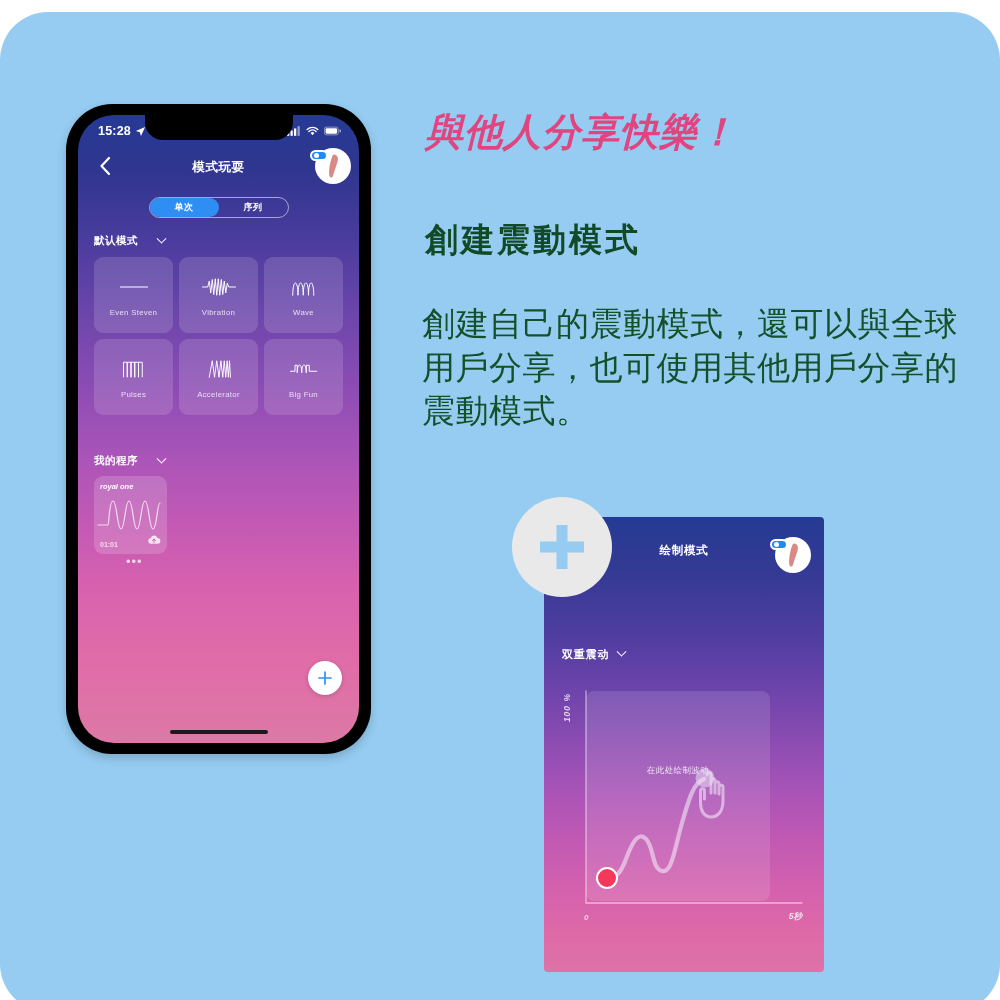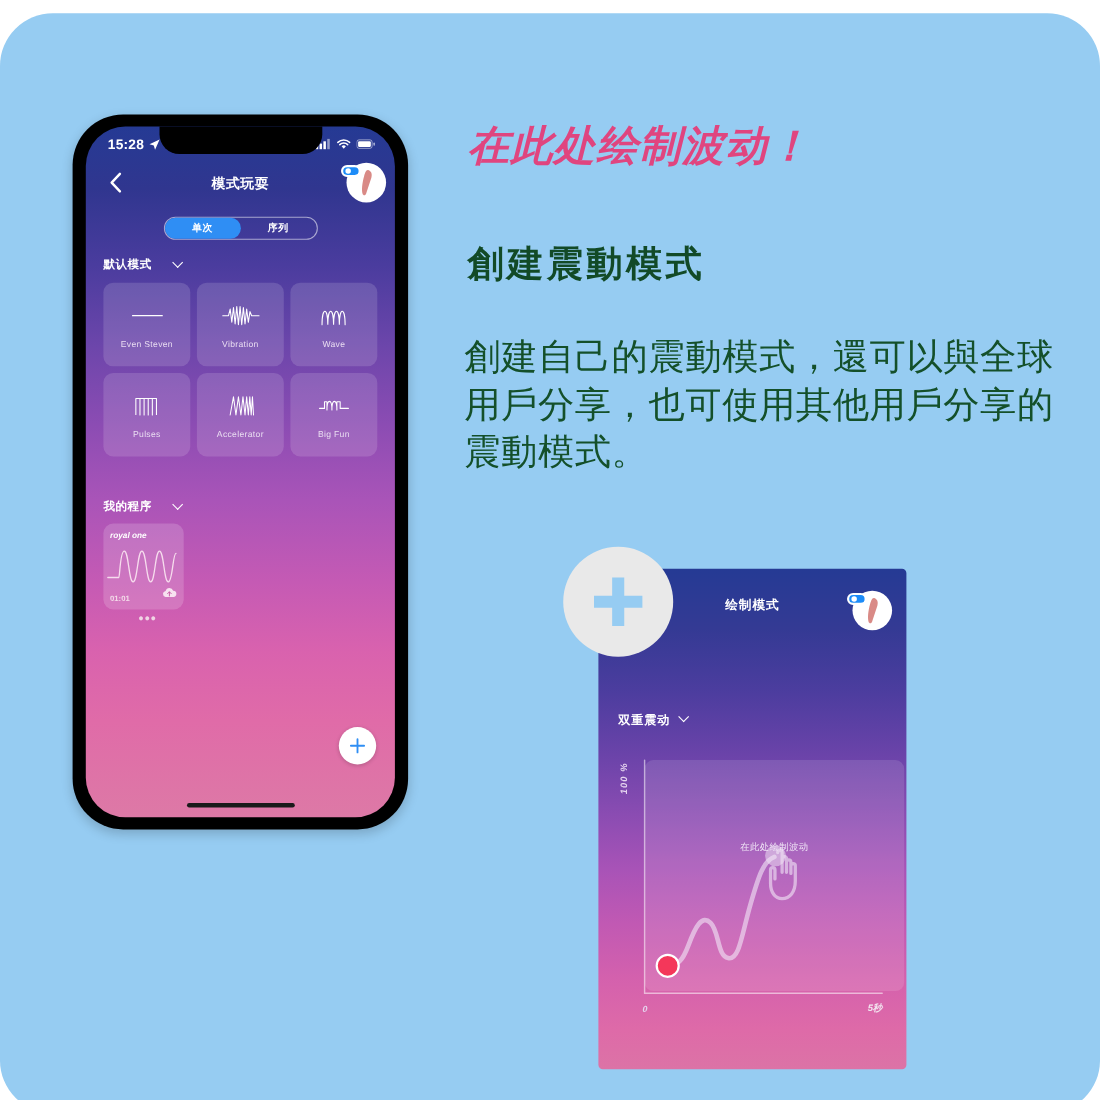--- a/index.html
+++ b/index.html
@@ -243,21 +243,21 @@
     width: 244px; height: 252px;
   }
   #y-axis-label {
     position: absolute; left: 0; top: 6px;
     color: #e5d4ef; font-size: 8.5px; font-style: italic; font-weight: 700;
     writing-mode: vertical-rl; transform: rotate(180deg);
     letter-spacing: 1px;
   }
   #plot-box {
     position: absolute; left: 24px; top: 4px;
-    width: 236px; height: 210px;
+    width: 184px; height: 210px;
     border-radius: 8px;
     background: rgba(255,255,255,.12);
   }
   #draw-hint {
     position: absolute; left: 0; top: 74px; width: 100%;
     text-align: center; color: #f0e4f6; font-size: 8.5px; letter-spacing: .4px;
   }
   #x-label-0 {
     position: absolute; left: 22px; top: 226px;
     color: #e5d4ef; font-size: 8px; font-style: italic; font-weight: 700;
@@ -409,21 +409,21 @@
       <div id="fab">
         <svg width="16" height="16" viewBox="0 0 16 16">
           <path d="M8 2 V14 M2 8 H14" stroke="#2f8ef4" stroke-width="1.7" stroke-linecap="round"></path>
         </svg>
       </div>
 
       <div id="home-indicator"></div>
     </div>
   </div>
 
-  <div id="headline">在此处绘制波动！</div>
+  <div id="headline">與他人分享快樂！</div>
   <div id="subhead">創建震動模式</div>
   <div id="body-copy">創建自己的震動模式，還可以與全球用戶分享，也可使用其他用戶分享的震動模式。</div>
 
   <div id="draw-card">
     <div id="draw-title">绘制模式</div>
 
     <div id="draw-avatar" class="toy-avatar">
       <svg width="15" height="26" viewBox="0 0 15 26">
         <path d="M8.8 1.6 C11.6 2.6 12.6 5.2 11.6 8.6 L6.8 23.2 C6.2 25 4.2 25 3.6 23.2 C2.6 20 3.2 13.4 5 7.2 C5.8 4.2 6.8 1 8.8 1.6 Z" fill="#d98a86"></path>
       </svg>

